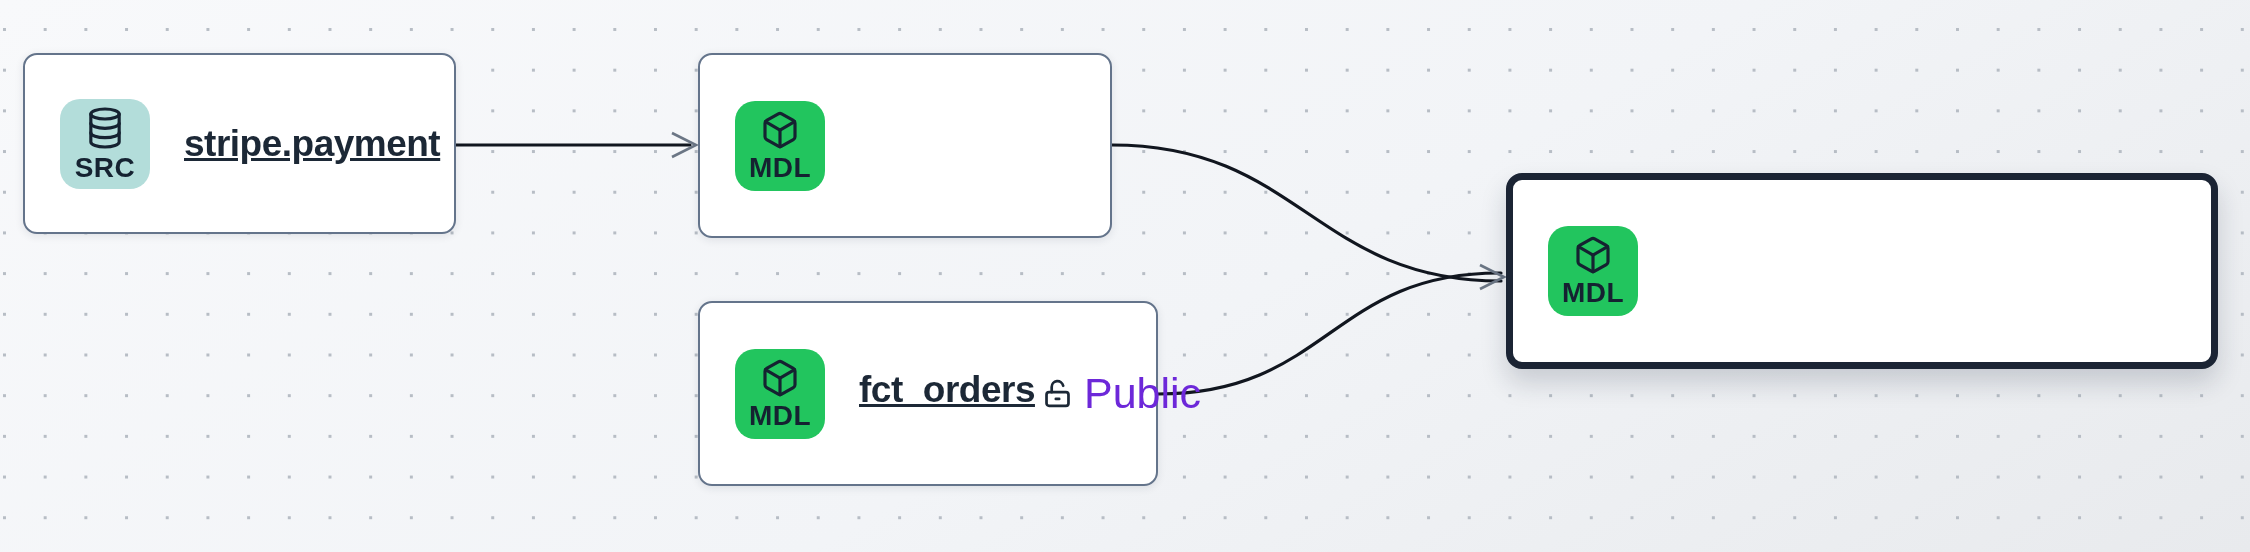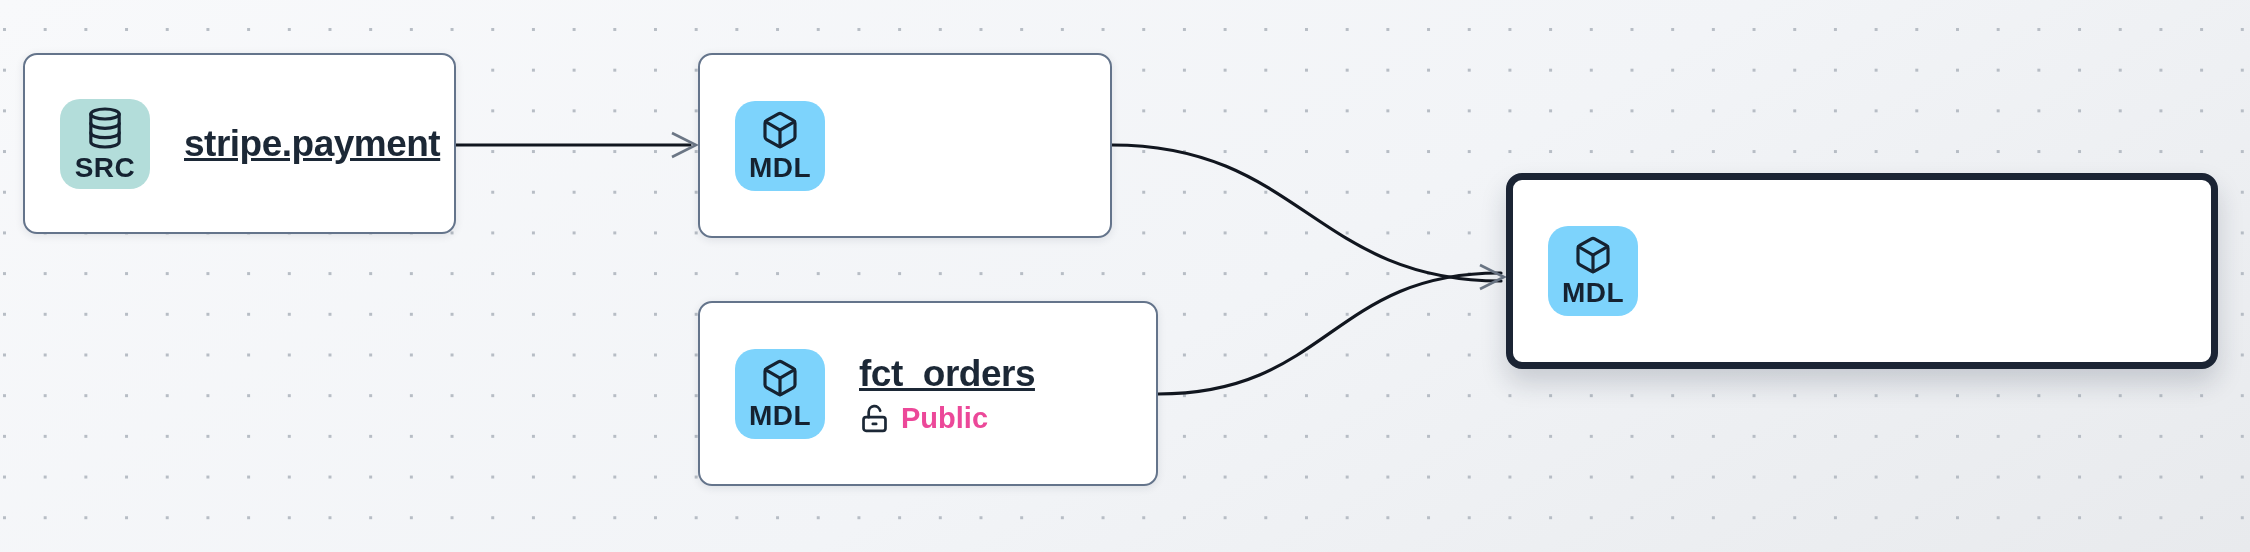--- a/index.html
+++ b/index.html
@@ -68,21 +68,21 @@
     height: 90px;
     margin-left: 35px;
     border-radius: 20px;
     display: flex;
     flex-direction: column;
     align-items: center;
     justify-content: center;
     color: #152231;
   }
   .badge-teal { background: #b3ddda; }
-  .badge-blue { background: #7dd3fc; }
+  .badge-blue { background: #22c55e; }
   .badge svg { display: block; }
   .badge-label {
     font-size: 28px;
     font-weight: 700;
     line-height: 1;
     margin-top: 4px;
     letter-spacing: 0.5px;
   }
   .title {
     margin-left: 34px;
@@ -90,31 +90,31 @@
     font-weight: 600;
     color: #1c2836;
     letter-spacing: -0.5px;
     white-space: nowrap;
     text-decoration: underline;
   }
   .n-agg .title { letter-spacing: -1px; }
   .text-col {
     margin-left: 34px;
     display: flex;
-    flex-direction: column;
+    flex-direction: row;
     gap: 7px;
   }
   .text-col .title { margin-left: 0; }
   .subtitle {
     display: flex;
     align-items: center;
     gap: 11px;
-    font-size: 29px;
-    font-weight: 700;
-    color: #ec4899;
+    font-size: 43px;
+    font-weight: 400;
+    color: #6d28d9;
     white-space: nowrap;
   }
   .subtitle svg { display: block; flex: none; }
 </style>
 </head>
 <body>
 
 <div class="canvas">
 
   <svg class="edges" viewBox="0 0 2250 552" aria-hidden="true">

